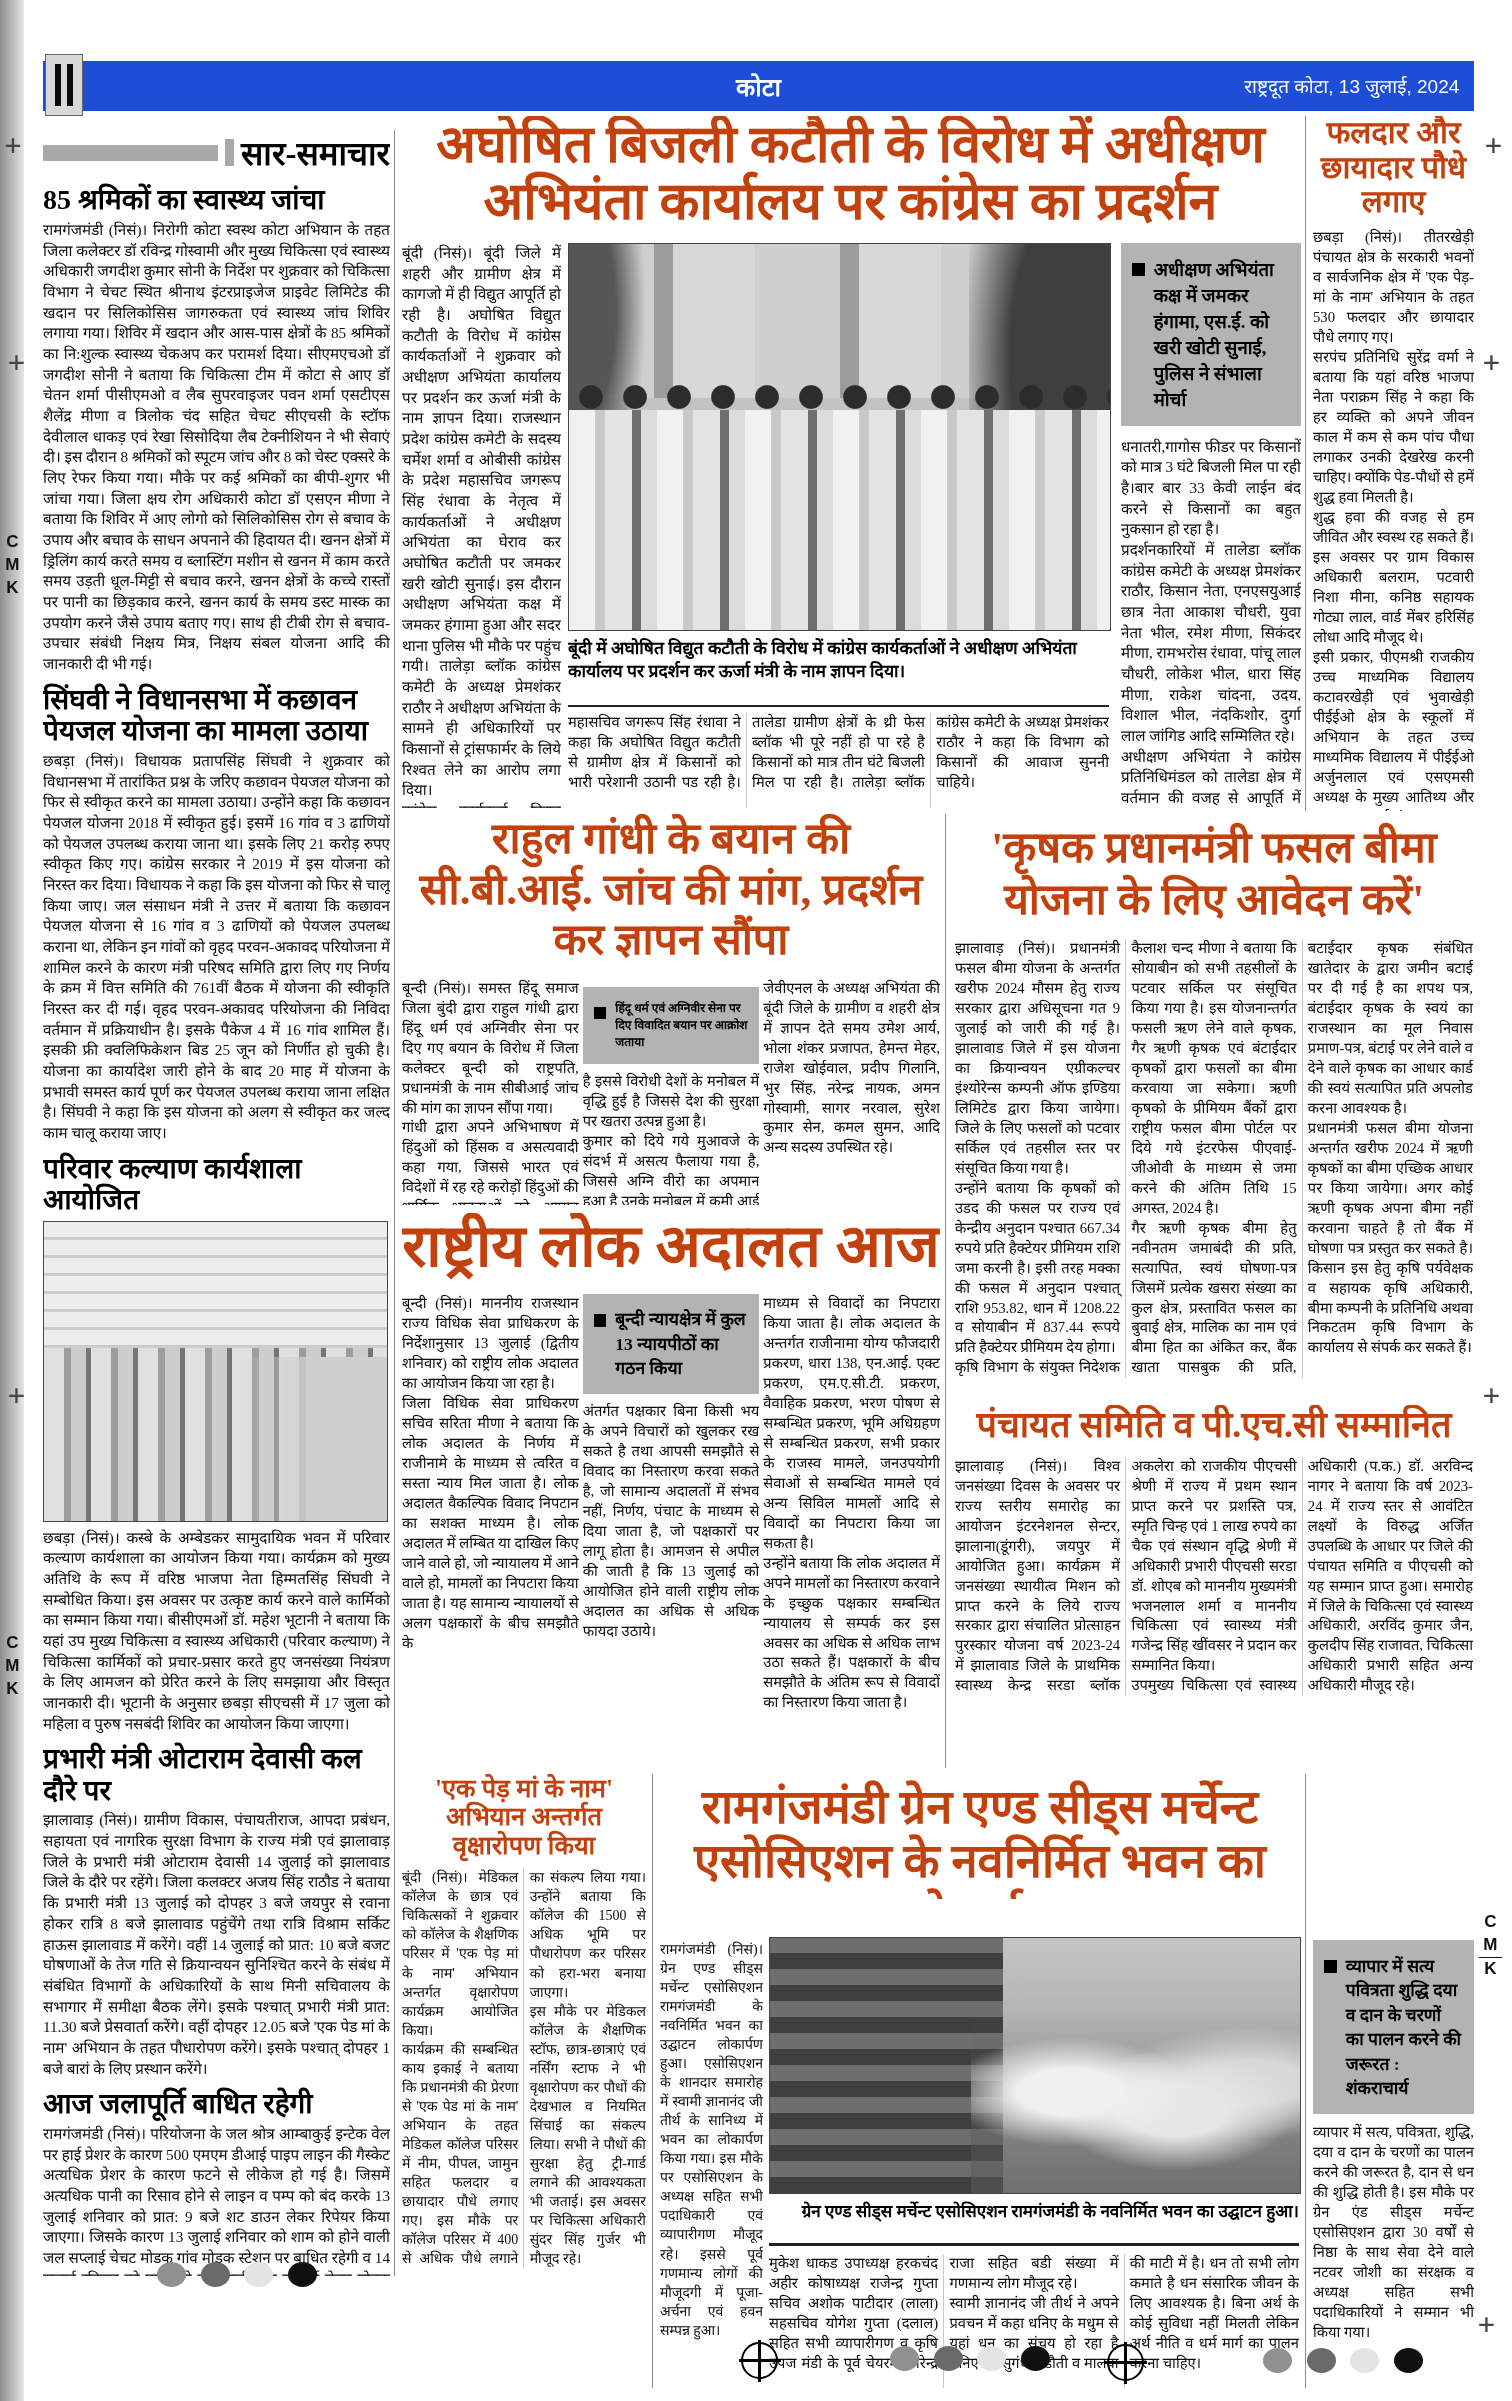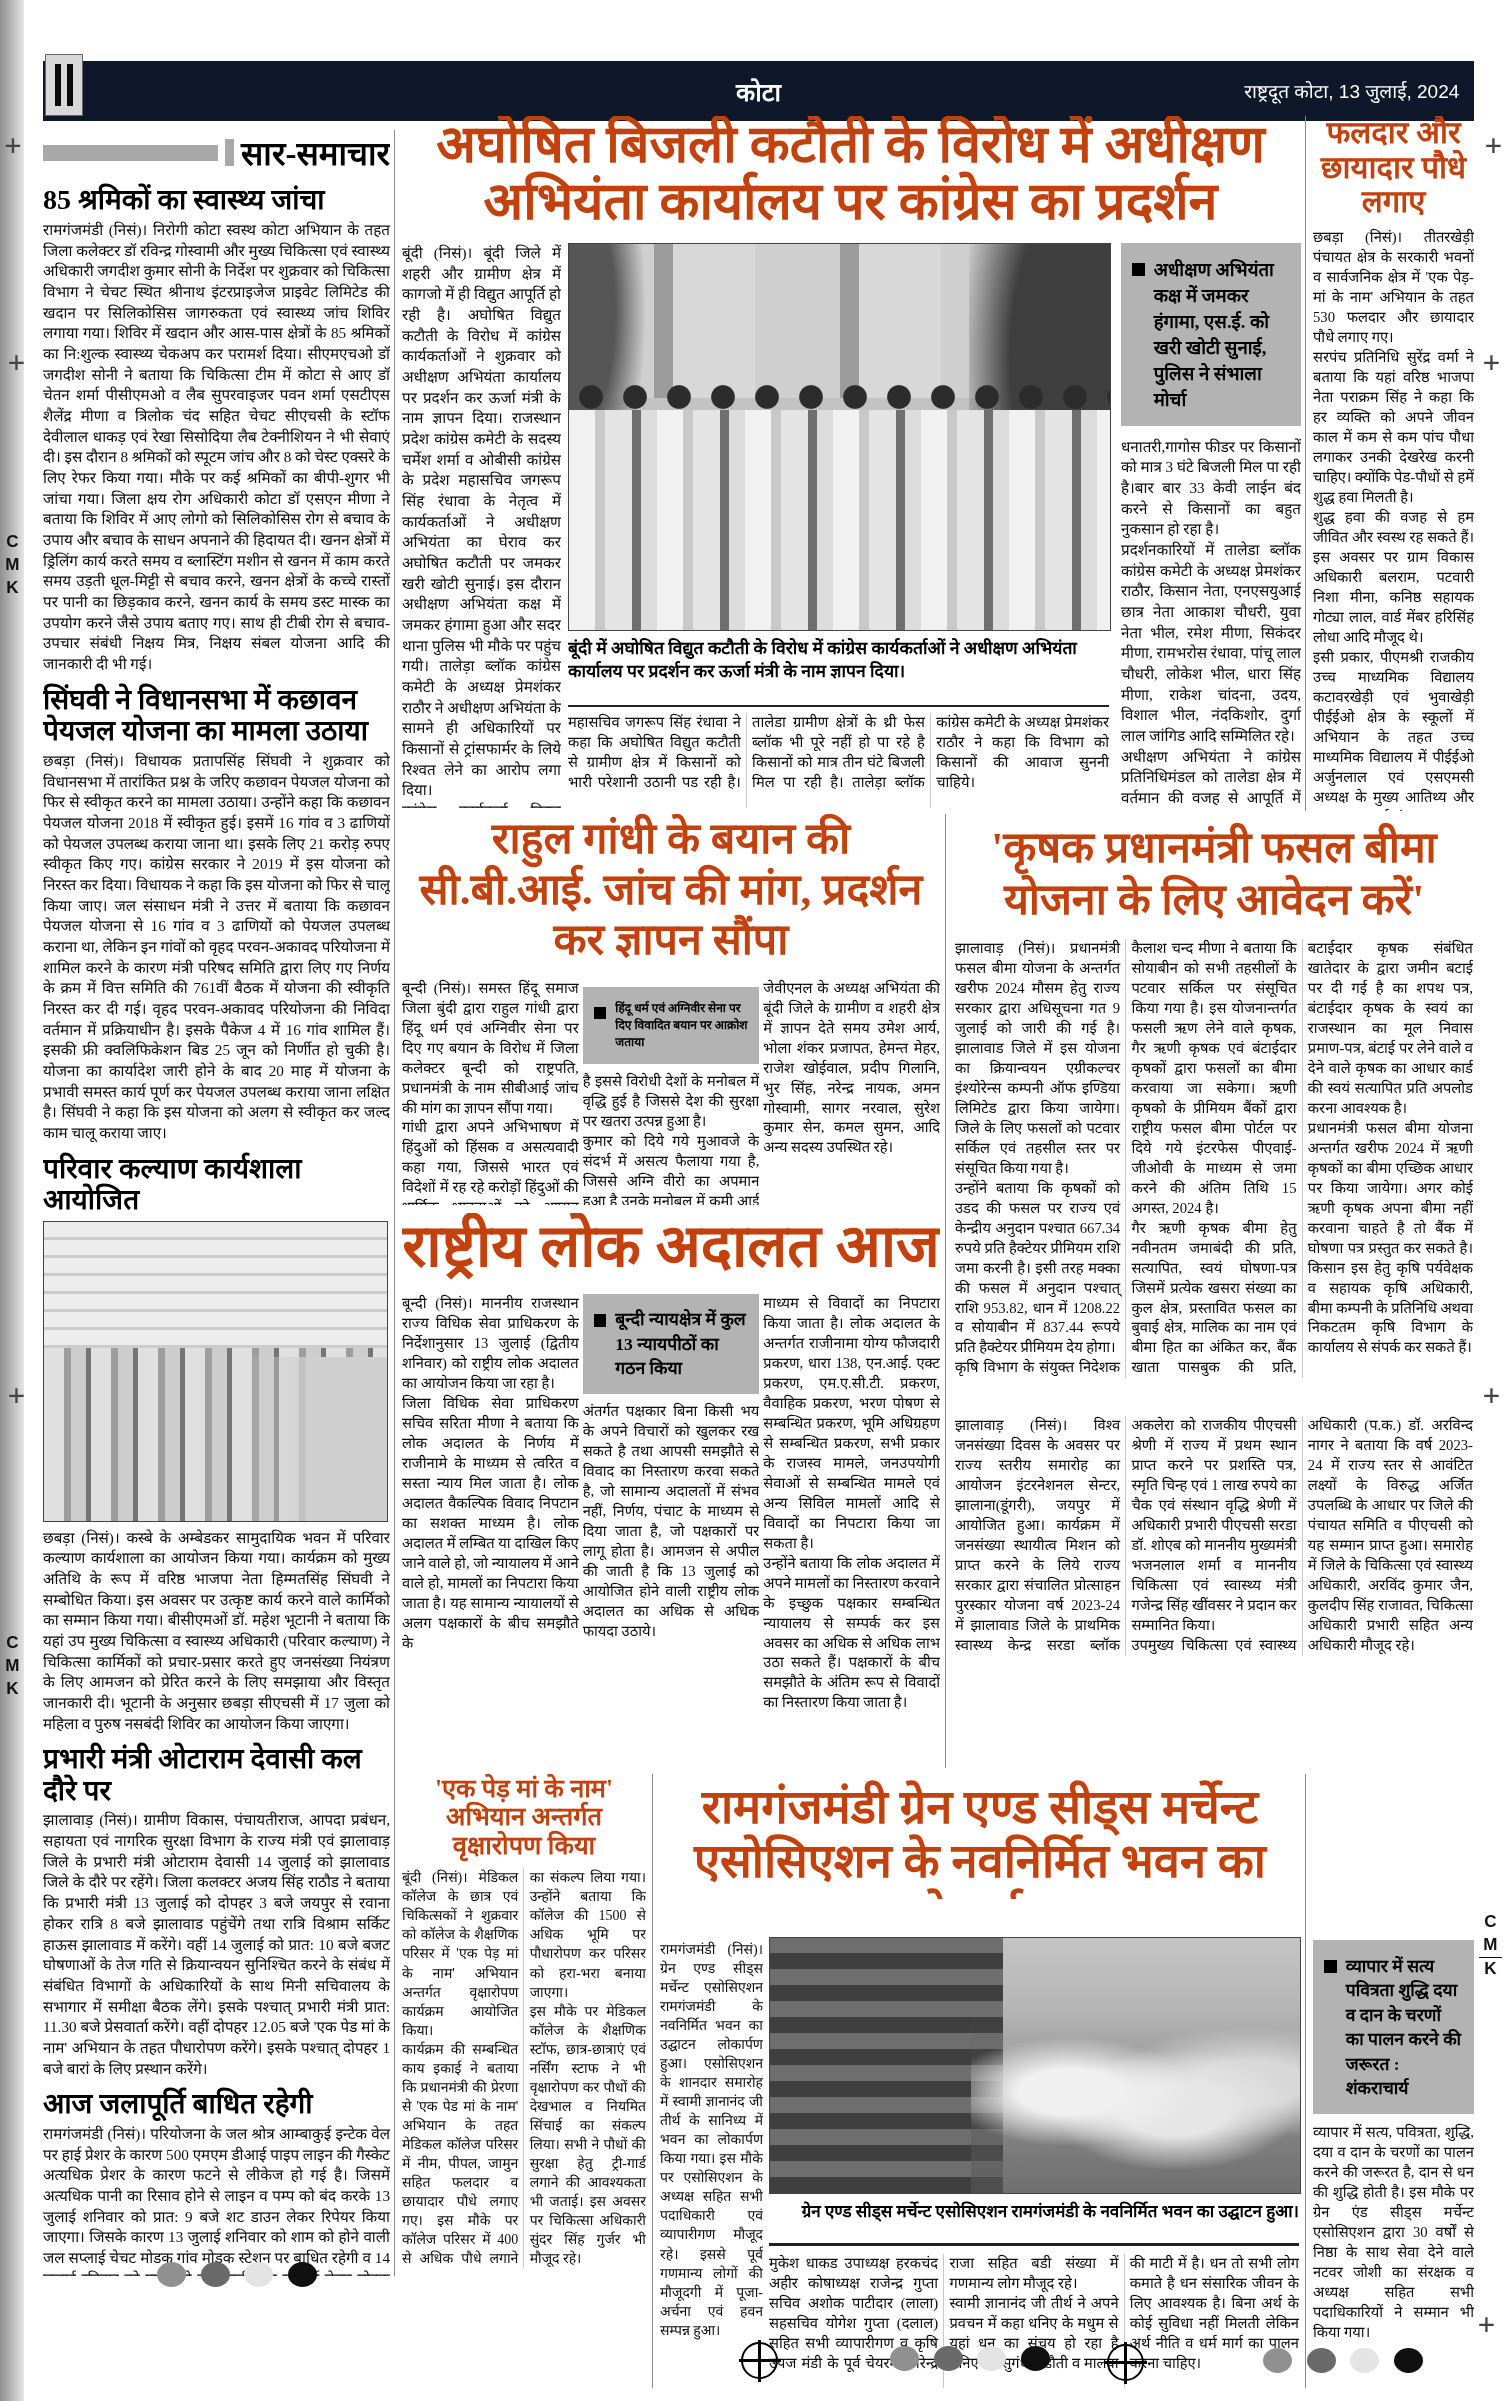--- a/index.html
+++ b/index.html
@@ -2,21 +2,21 @@
 <html style="font-size:9px"><head>
 <meta charset="utf-8">
 <style>
   html,body{margin:0;padding:0;background:#ffffff;}
   .page{position:relative;width:1512px;height:2401px;background:#fff;overflow:hidden;
         font-family:"Liberation Serif","DejaVu Serif",serif;color:#0c0c0c;}
   
   .edge-left{position:absolute;left:0;top:0;width:24px;height:2401px;
              background:linear-gradient(90deg,#8f8f8f,#c2c2c2 60%,#e6e6e6);}
   
-  .masthead{position:absolute;left:43px;top:61px;width:1431px;height:60px;background:#0f172a;
+  .masthead{position:absolute;left:43px;top:61px;width:1431px;height:50px;background:#1d4ed8;
             display:flex;align-items:center;color:#fff;font-family:"Liberation Sans","DejaVu Sans",sans-serif;}
   .masthead .city{position:absolute;left:0;right:0;text-align:center;font-size:25px;font-weight:bold;}
   .masthead .edition{position:absolute;right:14.7px;font-size:19px;}
   .regbars{position:absolute;left:45px;top:54px;width:36px;height:60px;background:#d8d8d8;
            border:1.1px solid #666;display:flex;align-items:center;justify-content:center;gap:5.6px;}
   .regbars i{display:block;width:6.2px;height:42px;background:#0a0a0a;}
   
   .art-title{font-weight:bold;color:#000;line-height:1.12;}
   .body-txt{font-size:15.2px;line-height:1.36;text-align:justify;white-space:pre-line;}
   .graybox{background:#b3b3b3;padding:13.6px 11.3px;display:flex;gap:9px;font-weight:bold;
@@ -209,20 +209,21 @@
           <span>बून्दी न्यायक्षेत्र में कुल 13 न्यायपीठों का गठन किया</span>
         </div>
         <div class="body-txt" style="margin-top:8px;font-size:14.7px;">अंतर्गत पक्षकार बिना किसी भय के अपने विचारों को खुलकर रख सकते है तथा आपसी समझौते से विवाद का निस्तारण करवा सकते है, जो सामान्य अदालतों में संभव नहीं, निर्णय, पंचाट के माध्यम से दिया जाता है, जो पक्षकारों पर लागू होता है। आमजन से अपील की जाती है कि 13 जुलाई को आयोजित होने वाली राष्ट्रीय लोक अदालत का अधिक से अधिक फायदा उठाये।</div>
       </div>
       <div class="body-txt clip" style="font-size:14.7px;">माध्यम से विवादों का निपटारा किया जाता है। लोक अदालत के अन्तर्गत राजीनामा योग्य फौजदारी प्रकरण, धारा 138, एन.आई. एक्ट प्रकरण, एम.ए.सी.टी. प्रकरण, वैवाहिक प्रकरण, भरण पोषण से सम्बन्धित प्रकरण, भूमि अधिग्रहण से सम्बन्धित प्रकरण, सभी प्रकार के राजस्व मामले, जनउपयोगी सेवाओं से सम्बन्धित मामले एवं अन्य सिविल मामलों आदि से विवादों का निपटारा किया जा सकता है।
 उन्होंने बताया कि लोक अदालत में अपने मामलों का निस्तारण करवाने के इच्छुक पक्षकार सम्बन्धित न्यायालय से सम्पर्क कर इस अवसर का अधिक से अधिक लाभ उठा सकते हैं। पक्षकारों के बीच समझौते के अंतिम रूप से विवादों का निस्तारण किया जाता है।</div>
     </div>
   </div>
 
   <div style="position:absolute;left:955px;top:1405px;width:518px;height:364px;overflow:hidden;">
+    <div class="art-title hl-center" style="font-size:36px;">पंचायत समिति व पी.एच.सी सम्मानित</div>
     <div class="body-txt cols3" style="margin-top:11.3px;font-size:14.7px;">झालावाड़ (निसं)। विश्व जनसंख्या दिवस के अवसर पर राज्य स्तरीय समारोह का आयोजन इंटरनेशनल सेन्टर, झालाना(डूंगरी), जयपुर में आयोजित हुआ। कार्यक्रम में जनसंख्या स्थायीत्व मिशन को प्राप्त करने के लिये राज्य सरकार द्वारा संचालित प्रोत्साहन पुरस्कार योजना वर्ष 2023-24 में झालावाड जिले के प्राथमिक स्वास्थ्य केन्द्र सरडा ब्लॉक अकलेरा को राजकीय पीएचसी श्रेणी में राज्य में प्रथम स्थान प्राप्त करने पर प्रशस्ति पत्र, स्मृति चिन्ह एवं 1 लाख रुपये का चैक एवं संस्थान वृद्धि श्रेणी में अधिकारी प्रभारी पीएचसी सरडा डॉ. शोएब को माननीय मुख्यमंत्री भजनलाल शर्मा व माननीय चिकित्सा एवं स्वास्थ्य मंत्री गजेन्द्र सिंह खींवसर ने प्रदान कर सम्मानित किया।
 उपमुख्य चिकित्सा एवं स्वास्थ्य अधिकारी (प.क.) डॉ. अरविन्द नागर ने बताया कि वर्ष 2023-24 में राज्य स्तर से आवंटित लक्ष्यों के विरुद्ध अर्जित उपलब्धि के आधार पर जिले की पंचायत समिति व पीएचसी को यह सम्मान प्राप्त हुआ। समारोह में जिले के चिकित्सा एवं स्वास्थ्य अधिकारी, अरविंद कुमार जैन, कुलदीप सिंह राजावत, चिकित्सा अधिकारी प्रभारी सहित अन्य अधिकारी मौजूद रहे।</div>
   </div>
 
   <div style="position:absolute;left:402px;top:1774px;width:244px;height:614px;overflow:hidden;">
     <div class="art-title hl-center" style="font-size:25.4px;">'एक पेड़ मां के नाम' अभियान अन्तर्गत वृक्षारोपण किया</div>
     <div class="body-txt cols2" style="margin-top:9px;font-size:14px;">बूंदी (निसं)। मेडिकल कॉलेज के छात्र एवं चिकित्सकों ने शुक्रवार को कॉलेज के शैक्षणिक परिसर में 'एक पेड़ मां के नाम' अभियान अन्तर्गत वृक्षारोपण कार्यक्रम आयोजित किया।
 कार्यक्रम की सम्बन्धित काय इकाई ने बताया कि प्रधानमंत्री की प्रेरणा से 'एक पेड मां के नाम' अभियान के तहत मेडिकल कॉलेज परिसर में नीम, पीपल, जामुन सहित फलदार व छायादार पौधे लगाए गए। इस मौके पर कॉलेज परिसर में 400 से अधिक पौधे लगाने का संकल्प लिया गया। उन्होंने बताया कि कॉलेज की 1500 से अधिक भूमि पर पौधारोपण कर परिसर को हरा-भरा बनाया जाएगा।
 इस मौके पर मेडिकल कॉलेज के शैक्षणिक स्टॉफ, छात्र-छात्राएं एवं नर्सिंग स्टाफ ने भी वृक्षारोपण कर पौधों की देखभाल व नियमित सिंचाई का संकल्प लिया। सभी ने पौधों की सुरक्षा हेतु ट्री-गार्ड लगाने की आवश्यकता भी जताई। इस अवसर पर चिकित्सा अधिकारी सुंदर सिंह गुर्जर भी मौजूद रहे।</div>
   </div>

